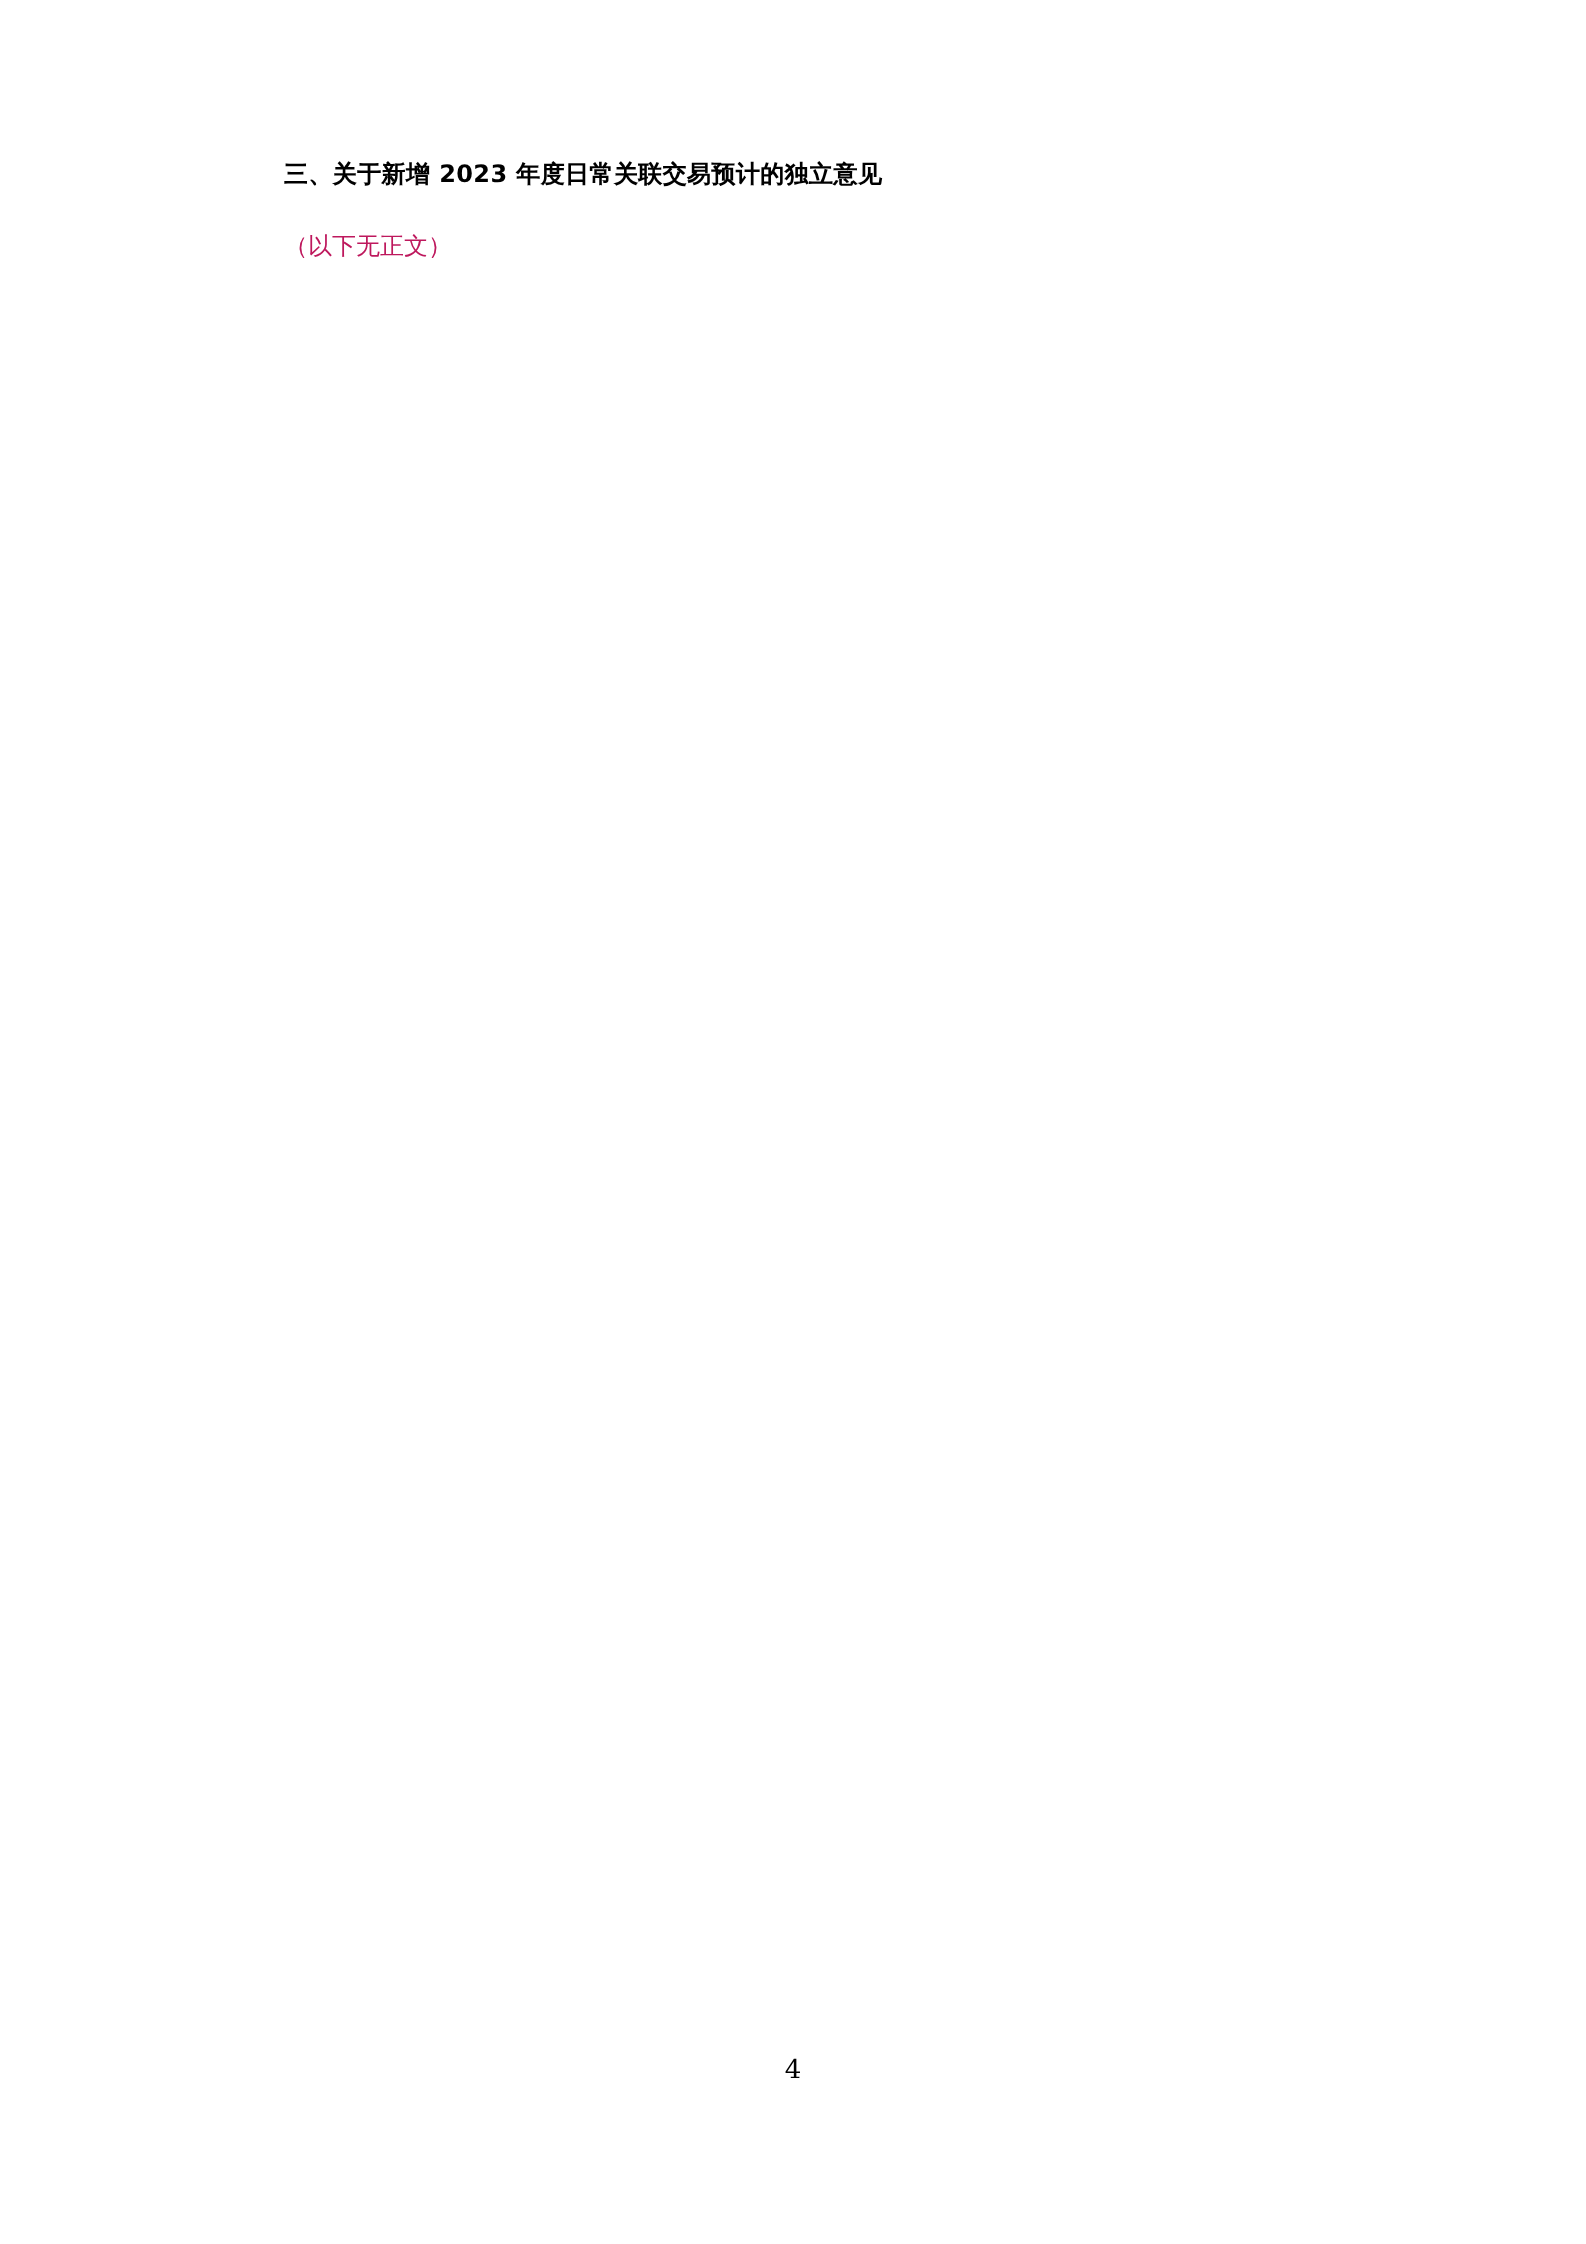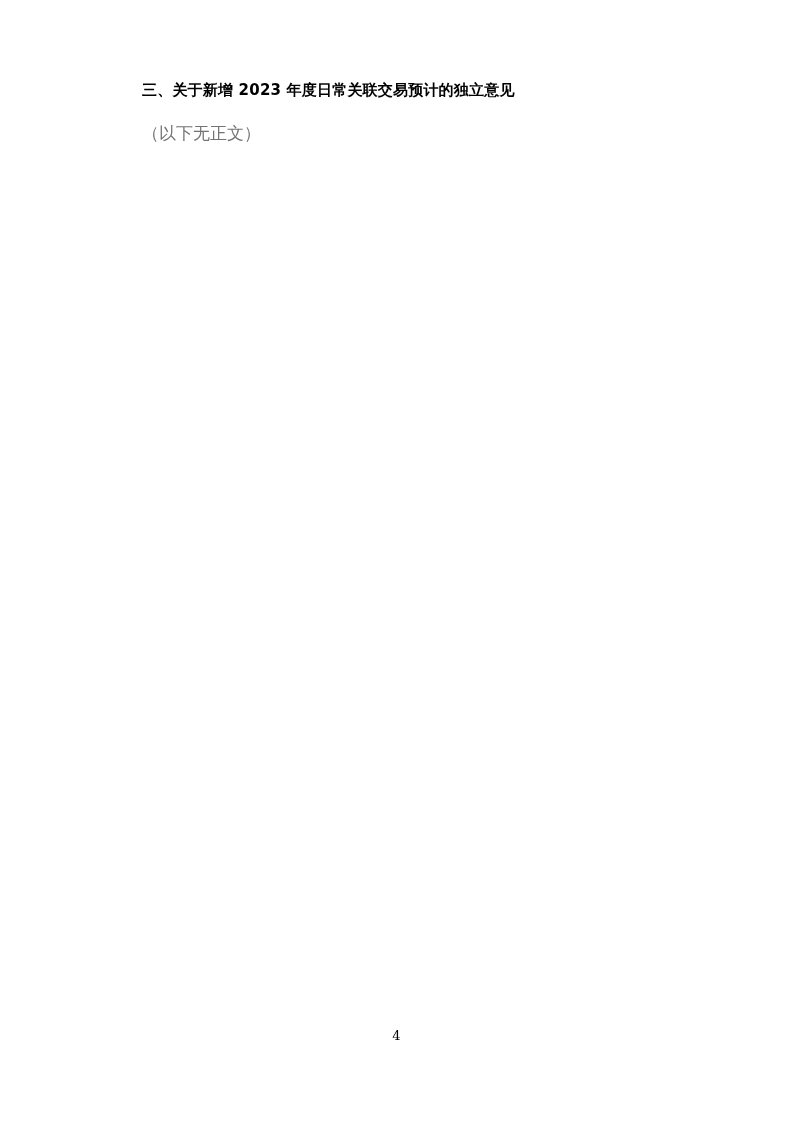--- a/index.html
+++ b/index.html
@@ -21,42 +21,42 @@
   }
   .content {
     position: absolute;
     left: 110px;
     top: 78px;
     width: 576px;
   }
   .section-heading {
     font-family: "DejaVu Sans", "Liberation Sans", sans-serif;
     font-weight: bold;
-    font-size: 15px;
+    font-size: 12px;
     color: #000000;
     letter-spacing: 0.2px;
     margin: 0 0 14px 0;
     text-indent: 32px;
     line-height: 1.6;
   }
   .body-paragraph {
     font-family: "DejaVu Serif", "Liberation Serif", serif;
     font-size: 15.5px;
     color: #000000;
     line-height: 2.0;
     text-align: justify;
     text-justify: inter-ideograph;
     text-indent: 32px;
     margin: 0 0 6px 0;
     letter-spacing: 0.1px;
   }
   .closing-note {
     font-family: "DejaVu Serif", "Liberation Serif", serif;
-    font-size: 17px;
-    color: #737373;
+    font-size: 12px;
+    color: #be185d;
     line-height: 2.0;
     text-indent: 32px;
     margin: 8px 0 0 0;
   }
   .page-number {
     position: absolute;
     left: 0;
     right: 0;
     top: 1028px;
     text-align: center;

